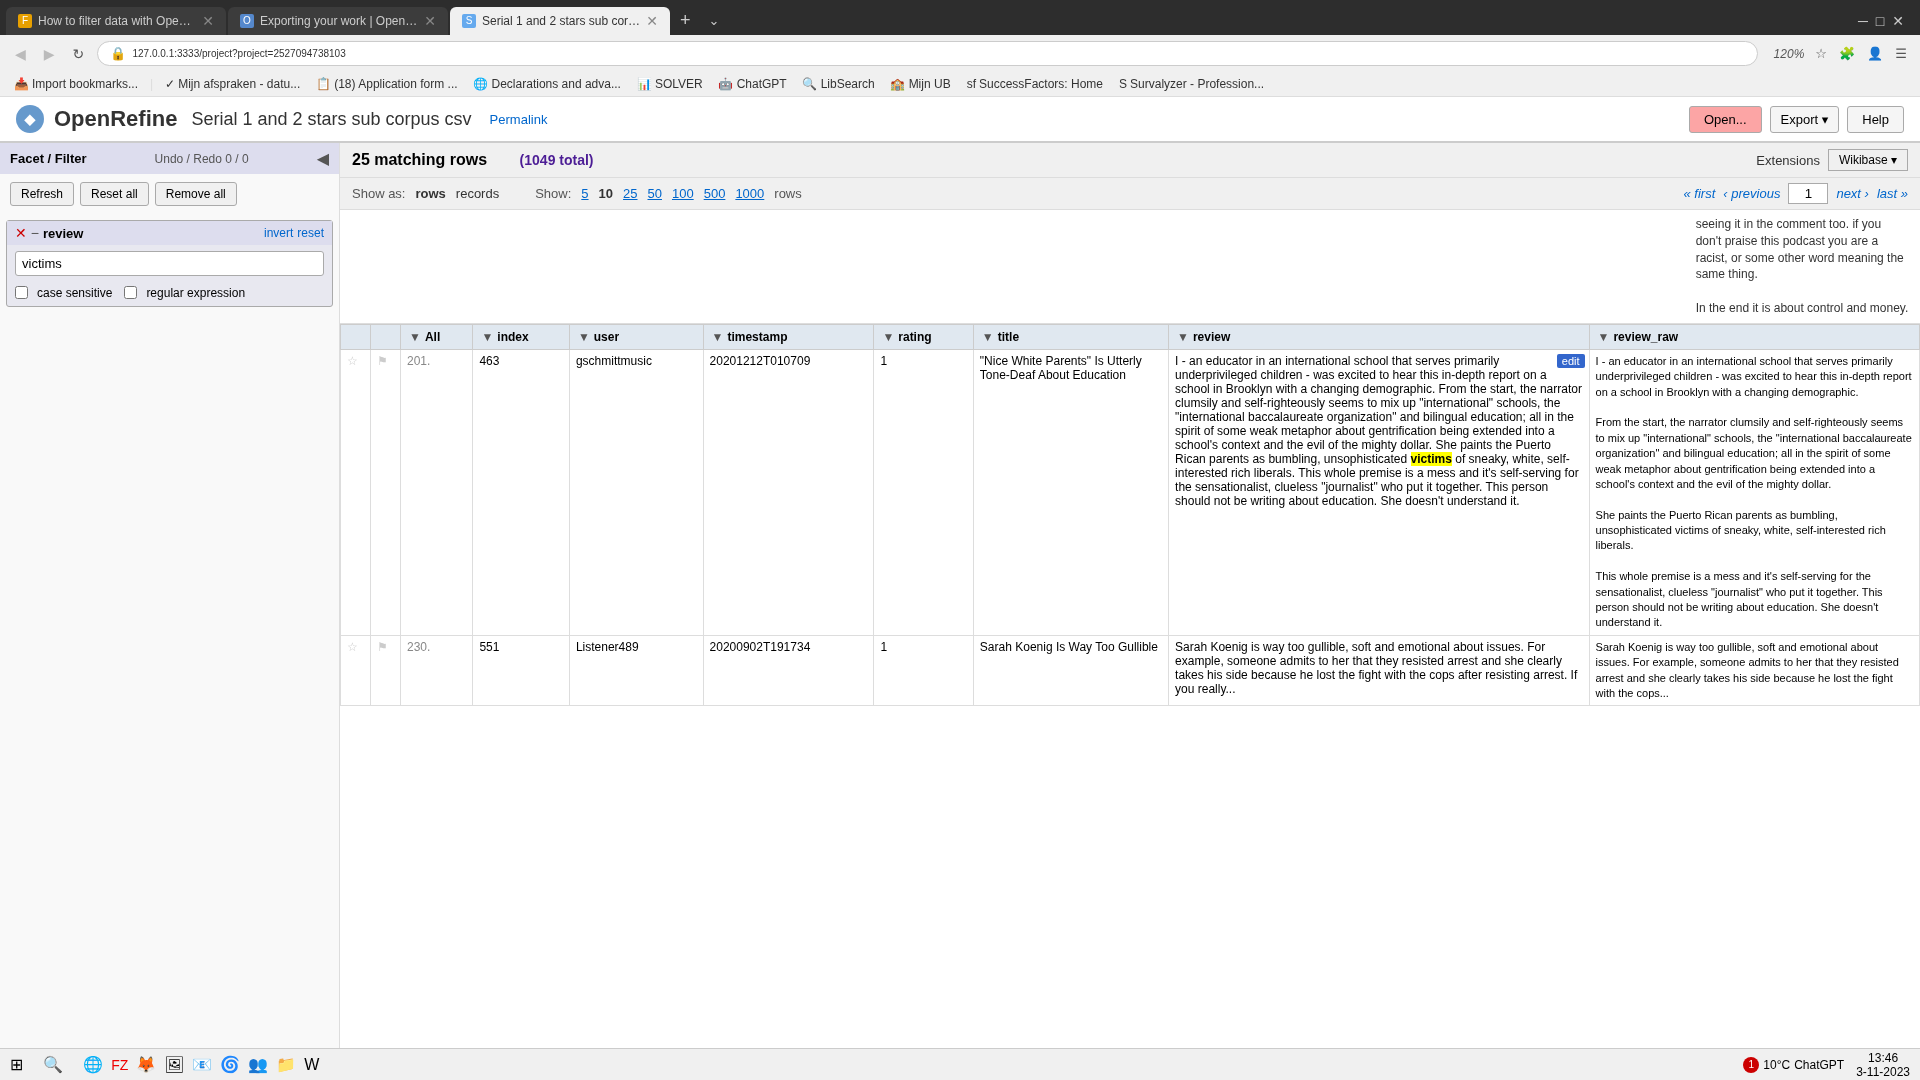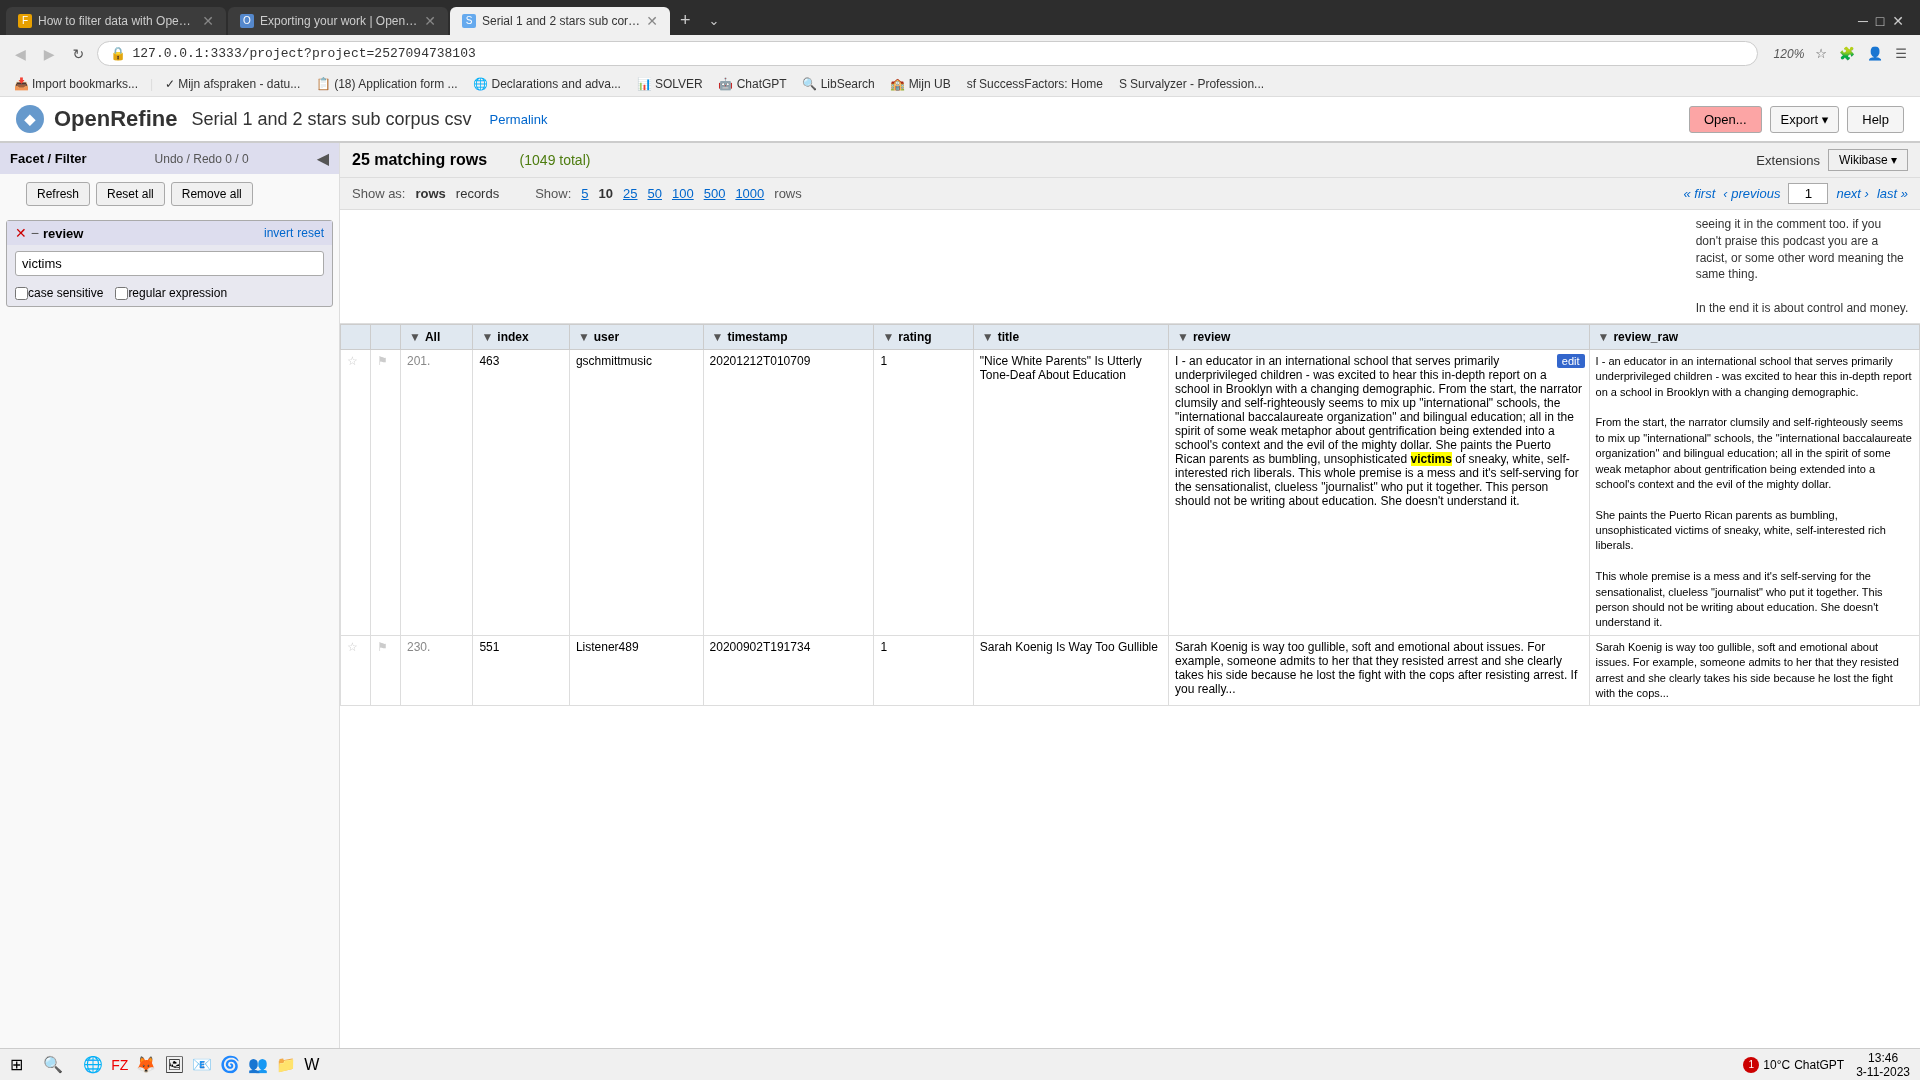--- a/index.html
+++ b/index.html
@@ -14,21 +14,21 @@
     .tab-favicon { width: 14px; height: 14px; }
     .tab-title { overflow: hidden; text-overflow: ellipsis; white-space: nowrap; flex: 1; }
     .tab-close { cursor: pointer; color: #888; font-size: 14px; }
     .tab-new { background: none; border: none; color: #ccc; font-size: 18px; cursor: pointer; padding: 4px 8px; }
     .tab-overflow { color: #ccc; padding: 4px 8px; }
 
     .address-bar-row { background: #f0f0f0; display: flex; align-items: center; padding: 6px 10px; gap: 8px; }
     .nav-btn { background: none; border: none; cursor: pointer; color: #555; font-size: 14px; padding: 3px 5px; }
     .nav-btn:disabled { color: #bbb; }
     .address-bar { flex: 1; display: flex; align-items: center; background: #fff; border: 1px solid #ccc; border-radius: 20px; padding: 4px 12px; gap: 6px; }
-    .address-text { font-size: 13px; color: #333; font-family: Liberation Mono, monospace; }
+    .address-text { font-size: 10px; color: #333; }
     .zoom-level { font-size: 12px; color: #555; margin-left: 8px; font-style: italic; }
     .toolbar-icons { display: flex; gap: 6px; align-items: center; }
     .toolbar-icon { color: #555; cursor: pointer; padding: 3px; }
 
     .bookmarks-bar { background: #f0f0f0; border-bottom: 1px solid #ddd; display: flex; align-items: center; padding: 3px 10px; gap: 8px; font-size: 12px; overflow: hidden; white-space: nowrap; }
     .bookmark-item { display: flex; align-items: center; gap: 3px; cursor: pointer; color: #333; padding: 2px 4px; border-radius: 3px; }
 
     
     .app-header { background: #fff; border-bottom: 2px solid #ccc; display: flex; align-items: center; padding: 8px 16px; gap: 10px; }
     .app-logo { width: 28px; height: 28px; background: #6699cc; border-radius: 50%; display: flex; align-items: center; justify-content: center; color: white; font-weight: bold; font-size: 14px; }
@@ -42,39 +42,39 @@
 
     
     .main-layout { display: flex; height: calc(1080px - 175px); }
 
     
     .sidebar { width: 340px; min-width: 340px; background: #f9f9f9; border-right: 1px solid #ddd; display: flex; flex-direction: column; }
     .sidebar-header { background: #dde; padding: 6px 10px; display: flex; align-items: center; justify-content: space-between; }
     .facet-filter-title { font-weight: bold; font-size: 13px; }
     .undo-redo { color: #555; font-size: 12px; cursor: pointer; }
     .sidebar-collapse { cursor: pointer; font-size: 16px; color: #555; }
-    .sidebar-toolbar { padding: 8px 26px; display: flex; gap: 6px; }
+    .sidebar-toolbar { padding: 8px 10px; display: flex; gap: 6px; }
     .sidebar-btn { padding: 4px 10px; font-size: 12px; border: 1px solid #aaa; background: #f0f0f0; cursor: pointer; border-radius: 3px; }
     .facet-panel { background: #e8e8f0; margin: 6px; border: 1px solid #aaa; border-radius: 3px; }
     .facet-panel-header { display: flex; align-items: center; padding: 4px 8px; background: #dde; gap: 4px; }
     .facet-x { color: #c00; cursor: pointer; font-size: 14px; }
     .facet-minus { color: #555; cursor: pointer; font-size: 14px; }
     .facet-name { font-weight: bold; flex: 1; }
     .facet-invert { color: #0066cc; cursor: pointer; font-size: 12px; }
     .facet-reset { color: #0066cc; cursor: pointer; font-size: 12px; }
     .facet-input-row { padding: 6px 8px; }
     .facet-input { width: 100%; padding: 4px 6px; font-size: 13px; border: 1px solid #aaa; border-radius: 3px; }
     .facet-options { padding: 4px 8px 6px; display: flex; gap: 12px; }
-    .facet-checkbox-label { display: flex; align-items: center; gap: 0; font-size: 12px; cursor: pointer; }
+    .facet-checkbox-label { display: flex; align-items: flex-start; gap: 9px; font-size: 12px; cursor: pointer; }
 
     
     .content-area { flex: 1; overflow: auto; }
     .content-toolbar { background: #f0f0f0; border-bottom: 1px solid #ddd; padding: 6px 12px; display: flex; align-items: center; justify-content: space-between; }
     .matching-rows { font-size: 16px; font-weight: bold; }
-    .total-rows { font-size: 14px; color: #4d7c0f; font-weight: normal; padding-left: 28px; }
+    .total-rows { font-size: 14px; color: #4c1d95; font-weight: bold; padding-left: 28px; }
     .extensions-area { display: flex; gap: 8px; align-items: center; }
     .ext-label { font-size: 13px; color: #333; }
     .wikibase-btn { padding: 3px 10px; font-size: 12px; border: 1px solid #aaa; background: #f0f0f0; cursor: pointer; }
 
     .show-bar { background: #f0f0f0; border-bottom: 1px solid #ddd; padding: 5px 12px; display: flex; align-items: center; gap: 10px; font-size: 13px; }
     .show-label { color: #555; }
     .show-mode { cursor: pointer; color: #333; }
     .show-mode.active { font-weight: bold; }
     .show-count { cursor: pointer; color: #0066cc; text-decoration: underline; }
     .show-count.active { font-weight: bold; color: #333; text-decoration: none; }

